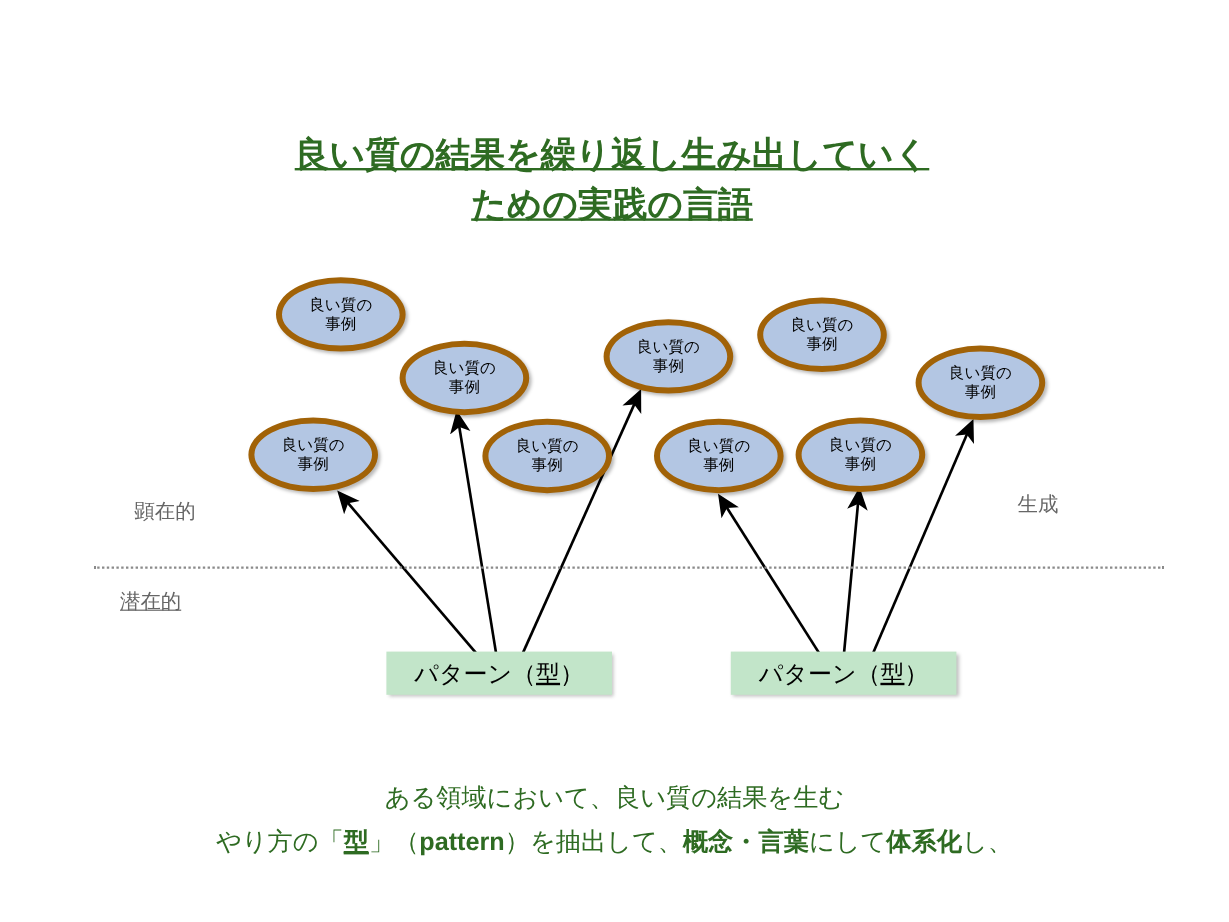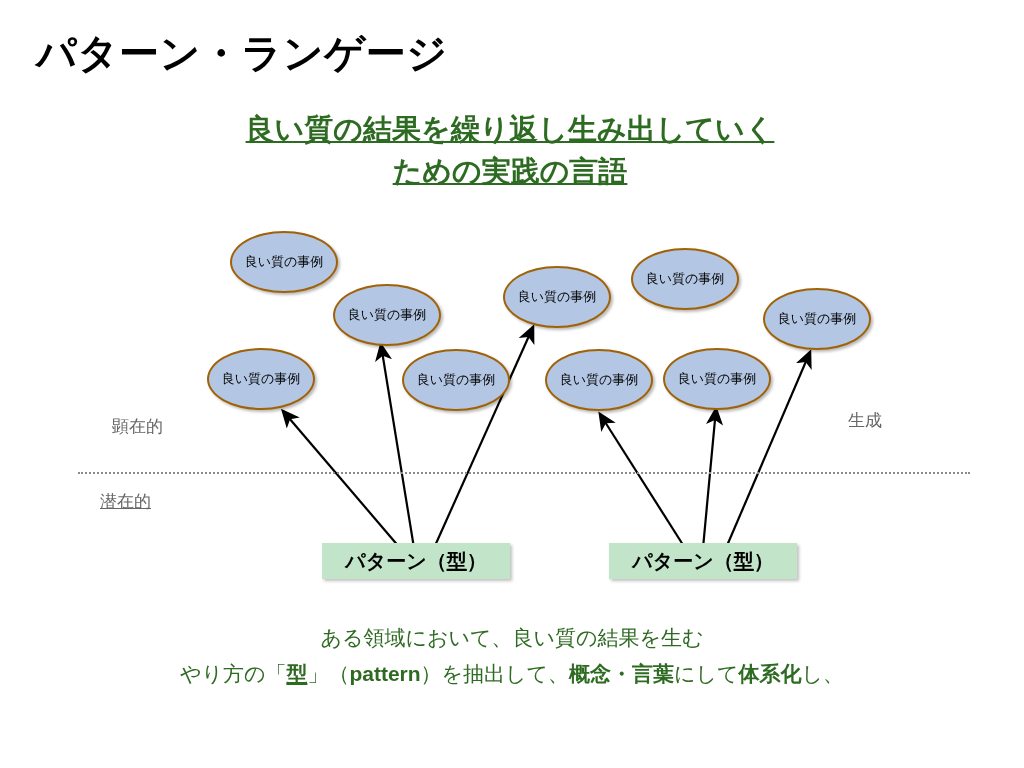--- a/index.html
+++ b/index.html
@@ -84,24 +84,25 @@
     white-space: nowrap;
   }
   #label-manifest { left: 100px; top: 415px; margin-left: 12px; }
   #label-latent   { left: 100px; top: 490px; text-decoration: underline; }
   #label-generate { left: 800px; top: 409px; margin-left: 48px; }
 
   
   .example-node {
     position: absolute;
     background: #b3c6e3;
-    border: 2px solid #a16207;
+    border: 5px solid #a16207;
     border-radius: 50%;
     box-shadow: 2px 2px 3px rgba(0,0,0,0.28);
     display: flex;
+    flex-direction: column;
     align-items: center;
     justify-content: center;
     text-align: center;
     font-size: 13px;
     font-weight: normal;
     color: #000000;
     line-height: 1.25;
     box-sizing: border-box;
   }
   .example-node .l1, .example-node .l2 { display: block; white-space: nowrap; }
@@ -109,48 +110,47 @@
   
   .pattern-box {
     position: absolute;
     background: #c2e5c9;
     border: none;
     box-shadow: 2px 2px 3px rgba(0,0,0,0.25);
     display: flex;
     align-items: center;
     justify-content: center;
     font-size: 20px;
-    font-weight: bold;
+    font-weight: normal;
     color: #000000;
     white-space: nowrap;
     box-sizing: border-box;
   }
   .pattern-box .kata { text-decoration: underline; }
 
   
   #caption {
     position: absolute;
     left: 52px;
-    top: 620px;
+    top: 648px;
     width: 920px;
     text-align: center;
     color: #2e6b22;
     font-size: 21px;
     line-height: 1.72;
   }
   #caption .cline { display: block; white-space: nowrap; }
   #caption b { font-weight: bold; }
   #caption .u { text-decoration: underline; }
 </style>
 </head>
 <body>
 
 <div id="slide">
 
-  <div id="slide-title">パターン・ランゲージ</div>
 
   <div id="subtitle">
     <span class="line">良い質の結果を繰り返し生み出していく</span>
     <span class="line">ための実践の言語</span>
   </div>
 
   <div id="diagram">
 
     <svg id="arrows-svg" viewBox="0 0 1024 768" xmlns="http://www.w3.org/2000/svg">
       <defs>

